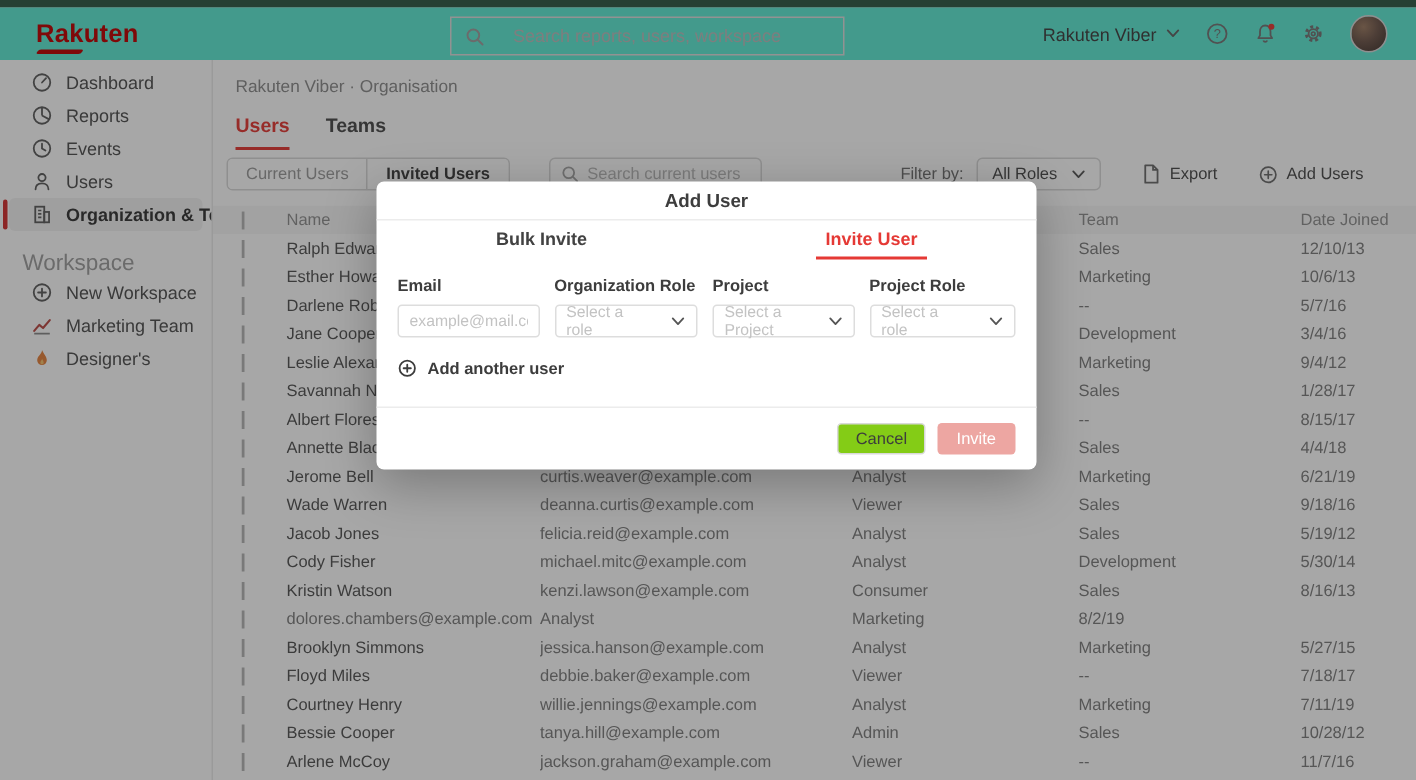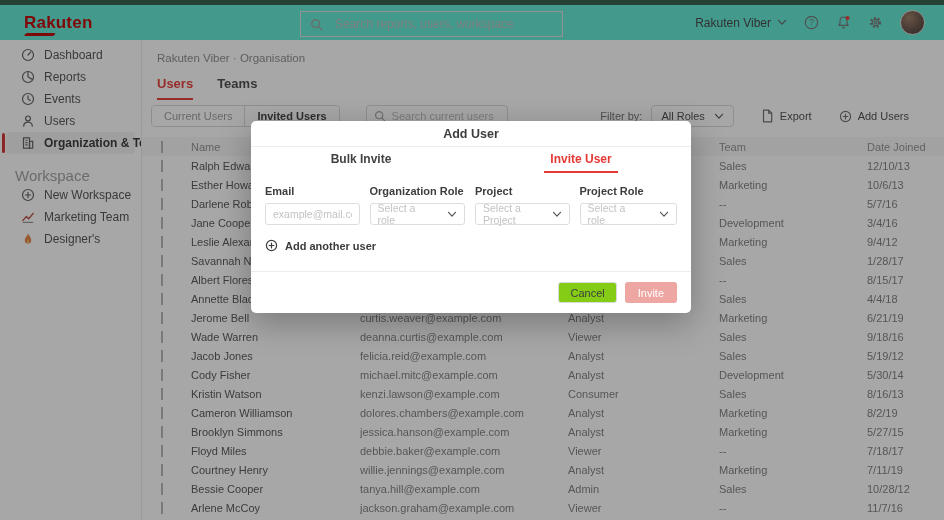--- a/index.html
+++ b/index.html
@@ -16,21 +16,21 @@
   }
   svg{display:block;}
 
   
   .top-strip{position:absolute;top:0;left:0;right:0;height:5px;background:var(--strip);}
   .app-header{position:absolute;top:5px;left:0;right:0;height:35px;background:#5eead4;}
   .logo{position:absolute;left:24px;top:8px;font-size:17px;font-weight:bold;color:var(--rakuten-red);letter-spacing:.2px;}
   .logo::after{content:"";position:absolute;left:1px;bottom:-2px;width:30px;height:2.5px;background:var(--rakuten-red);border-radius:2px;transform:skewX(-35deg);}
   .global-search{
     position:absolute;left:300px;top:6px;width:263px;height:26px;
-    border:1px solid var(--border);border-radius:0;display:flex;align-items:center;gap:12px;padding:0 9px;color:#9e9e9e;
+    border:1px solid var(--border);border-radius:0;display:flex;align-items:center;gap:19px;padding:0 9px;color:#9e9e9e;
   }
   .global-search input{border:none;outline:none;flex:1;font:12px "Liberation Sans",sans-serif;color:var(--txt-dark);background:transparent;}
   .global-search input::placeholder{color:#bdbdbd;}
   .header-right{position:absolute;right:19px;top:0;height:35px;display:flex;align-items:center;gap:17px;}
   .org-switcher{display:flex;align-items:center;gap:6px;font-size:12px;color:var(--txt-dark);cursor:pointer;}
   .icon-btn{color:#757575;cursor:pointer;display:flex;align-items:center;}
   .avatar{width:25px;height:25px;border-radius:50%;background:radial-gradient(circle at 35% 30%,#9c7b62 0%,#6d554a 45%,#3e322c 100%);border:1px solid #d8d8d8;}
 
   
   .sidebar{position:absolute;top:40px;left:0;bottom:0;width:141px;background:#fff;padding-top:4px;}
@@ -403,21 +403,20 @@
     <div class="cell"><span class="cb"></span></div>
     <div class="cell c-name">Kristin Watson</div>
     <div class="cell c-email">kenzi.lawson@example.com</div>
     <div class="cell c-role">Consumer</div>
     <div class="cell c-team">Sales</div>
     <div class="cell c-date">8/16/13</div>
   </div>
 
   <div class="trow">
     <div class="cell"><span class="cb"></span></div>
-    <div class="cell c-name">Cameron Williamson</div>
     <div class="cell c-email">dolores.chambers@example.com</div>
     <div class="cell c-role">Analyst</div>
     <div class="cell c-team">Marketing</div>
     <div class="cell c-date">8/2/19</div>
   </div>
 
   <div class="trow">
     <div class="cell"><span class="cb"></span></div>
     <div class="cell c-name">Brooklyn Simmons</div>
     <div class="cell c-email">jessica.hanson@example.com</div>

